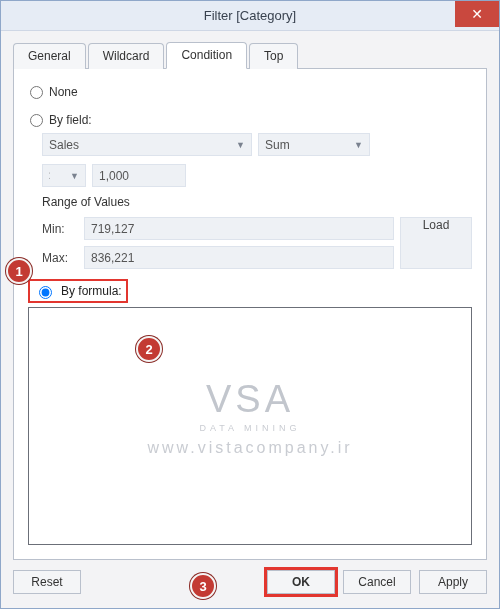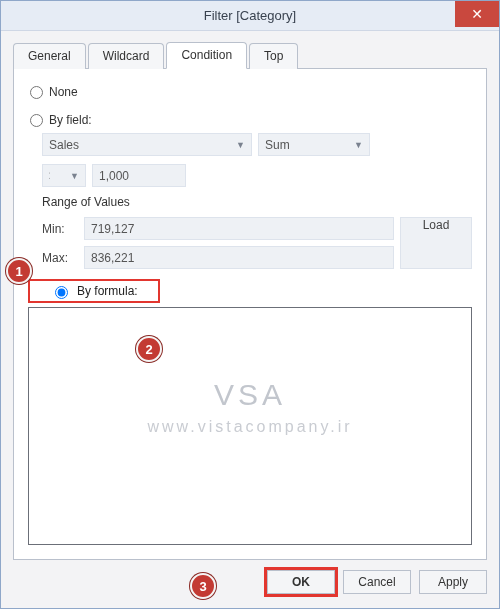--- a/index.html
+++ b/index.html
@@ -153,21 +153,21 @@
   }
   .byformula-wrap {
     margin-top: 10px;
     position: relative;
   }
   .byformula-row {
     display: flex;
     align-items: center;
     gap: 6px;
     color: #222;
-    padding: 2px 20px;
+    padding: 2px 4px;
     border: 2px solid #e2362f;
     width: max-content;
   }
   .formula-box {
     margin-top: 4px;
     border: 1px solid #6b6f78;
     background: #fff;
     height: 238px;
     padding: 4px 6px;
     font-family: "Consolas", "Courier New", monospace;
@@ -194,21 +194,21 @@
   .watermark {
     position: absolute;
     left: 0; right: 0;
     top: 70px;
     text-align: center;
     color: #c9ccd2;
     font-family: "Segoe UI", sans-serif;
     pointer-events: none;
   }
   .watermark .logo {
-    font-size: 30px;
+    font-size: 38px;
     letter-spacing: 4px;
     font-weight: 300;
     color: #c2c6cd;
   }
   .watermark .sub { font-size: 9px; letter-spacing: 4px; margin-top: 2px; }
   .watermark .url { font-size: 16px; letter-spacing: 3px; margin-top: 6px; }
   .footer {
     padding: 10px 12px 14px 12px;
     display: flex;
     gap: 8px;
@@ -322,29 +322,33 @@
       <div class="byformula-wrap">
         <div class="byformula-row">
           <input type="radio" name="cond" checked="" style="">
           <span>By formula:</span>
         </div>
 
         <div class="formula-box">
 
           <div class="watermark">
             <div class="logo">VSA</div>
+            <div class="sub">DATA MINING</div>
             <div class="url">www.vistacompany.ir</div>
           </div>
         </div>
       </div>
 
     </div>
   </div>
 
   <div class="footer">
+    <div class="btn">
+      <span>Reset</span>
+    </div>
     <div class="spacer"></div>
     <div class="btn ok-highlight">
       <span>OK</span>
     </div>
     <div class="btn">
       <span>Cancel</span>
     </div>
     <div class="btn">
       <span>Apply</span>
     </div>

